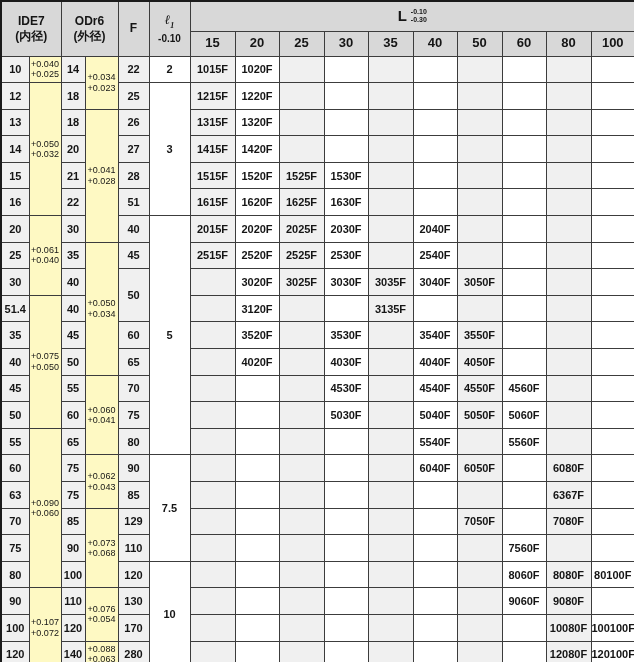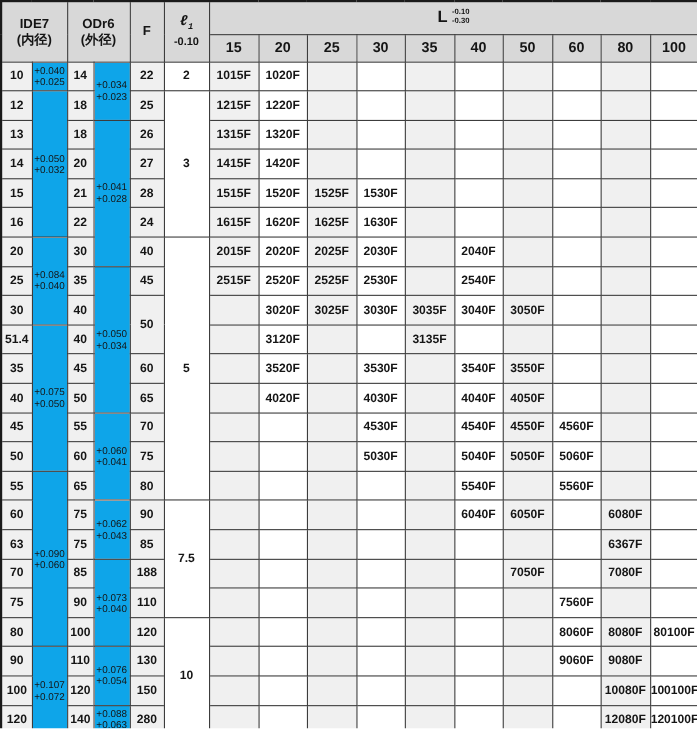--- a/index.html
+++ b/index.html
@@ -13,26 +13,26 @@
   .page{width:634px;height:662px;box-sizing:border-box;font-family:"Liberation Sans","DejaVu Sans",sans-serif;color:var(--text);}
   table{border-collapse:collapse;table-layout:fixed;width:634px;height:669px;border:2px solid var(--outer);}
   th,td{border:1px solid var(--border);padding:0;text-align:center;vertical-align:middle;overflow:hidden;box-sizing:border-box;}
   thead th{background:var(--header-bg);font-size:12px;font-weight:bold;line-height:1.25;}
   thead tr.r1{height:30px;}
   thead tr.r2{height:25px;}
   thead th.lcol{font-size:13px;}
   .l-big{font-size:15px;font-weight:bold;vertical-align:middle;}
   .stack{display:inline-flex;flex-direction:column;align-items:flex-start;margin-left:4px;vertical-align:middle;}
   .stack span{font-size:7px;font-weight:bold;line-height:1.15;}
-  .ell{font-style:italic;font-family:Liberation Mono, monospace;font-size:13px;}
+  .ell{font-style:italic;font-family:Liberation Serif, serif;font-size:13px;}
   .ell sub{font-size:8px;}
   .l1tol{font-size:10px;font-weight:bold;}
   tbody tr{height:26px;}
   tbody td{font-size:11px;font-weight:bold;}
-  td.tol{font-size:9px;font-weight:normal;white-space:pre-line;line-height:1.15;background:#0ea5e9;}
+  td.tol{font-size:9px;font-weight:normal;white-space:pre-line;line-height:1.15;background:#fef9c3;}
   td.shade{background:var(--stripe);}
   td.white{background:#fff;}
 </style>
 </head>
 <body>
 
 <div class="page">
 <table>
   <colgroup>
     <col style="width:28px">
@@ -171,35 +171,35 @@
           <td class="shade"></td>
           <td class="white"></td>
           <td class="shade"></td>
           <td class="white"></td>
           <td class="shade"></td>
           <td class="white"></td>
         </tr>
         <tr>
           <td class="shade">16</td>
           <td class="shade">22</td>
-          <td class="shade">24</td>
+          <td class="shade">51</td>
           <td class="shade">1615F</td>
           <td class="white">1620F</td>
           <td class="shade">1625F</td>
           <td class="white">1630F</td>
           <td class="shade"></td>
           <td class="white"></td>
           <td class="shade"></td>
           <td class="white"></td>
           <td class="shade"></td>
           <td class="white"></td>
         </tr>
         <tr>
           <td class="shade">20</td>
-          <td class="tol" rowspan="3">+0.084
+          <td class="tol" rowspan="3">+0.061
 +0.040</td>
           <td class="shade">30</td>
           <td class="shade">40</td>
           <td class="white" rowspan="9">5</td>
           <td class="shade">2015F</td>
           <td class="white">2020F</td>
           <td class="shade">2025F</td>
           <td class="white">2030F</td>
           <td class="shade"></td>
           <td class="white">2040F</td>
@@ -365,22 +365,22 @@
           <td class="white"></td>
           <td class="shade"></td>
           <td class="white"></td>
           <td class="shade">6367F</td>
           <td class="white"></td>
         </tr>
         <tr>
           <td class="shade">70</td>
           <td class="shade">85</td>
           <td class="tol" rowspan="3">+0.073
-+0.040</td>
-          <td class="shade">188</td>
++0.068</td>
+          <td class="shade">129</td>
           <td class="shade"></td>
           <td class="white"></td>
           <td class="shade"></td>
           <td class="white"></td>
           <td class="shade"></td>
           <td class="white"></td>
           <td class="shade">7050F</td>
           <td class="white"></td>
           <td class="shade">7080F</td>
           <td class="white"></td>
@@ -431,21 +431,21 @@
           <td class="shade"></td>
           <td class="white"></td>
           <td class="shade"></td>
           <td class="white">9060F</td>
           <td class="shade">9080F</td>
           <td class="white"></td>
         </tr>
         <tr>
           <td class="shade">100</td>
           <td class="shade">120</td>
-          <td class="shade">150</td>
+          <td class="shade">170</td>
           <td class="shade"></td>
           <td class="white"></td>
           <td class="shade"></td>
           <td class="white"></td>
           <td class="shade"></td>
           <td class="white"></td>
           <td class="shade"></td>
           <td class="white"></td>
           <td class="shade">10080F</td>
           <td class="white">100100F</td>

